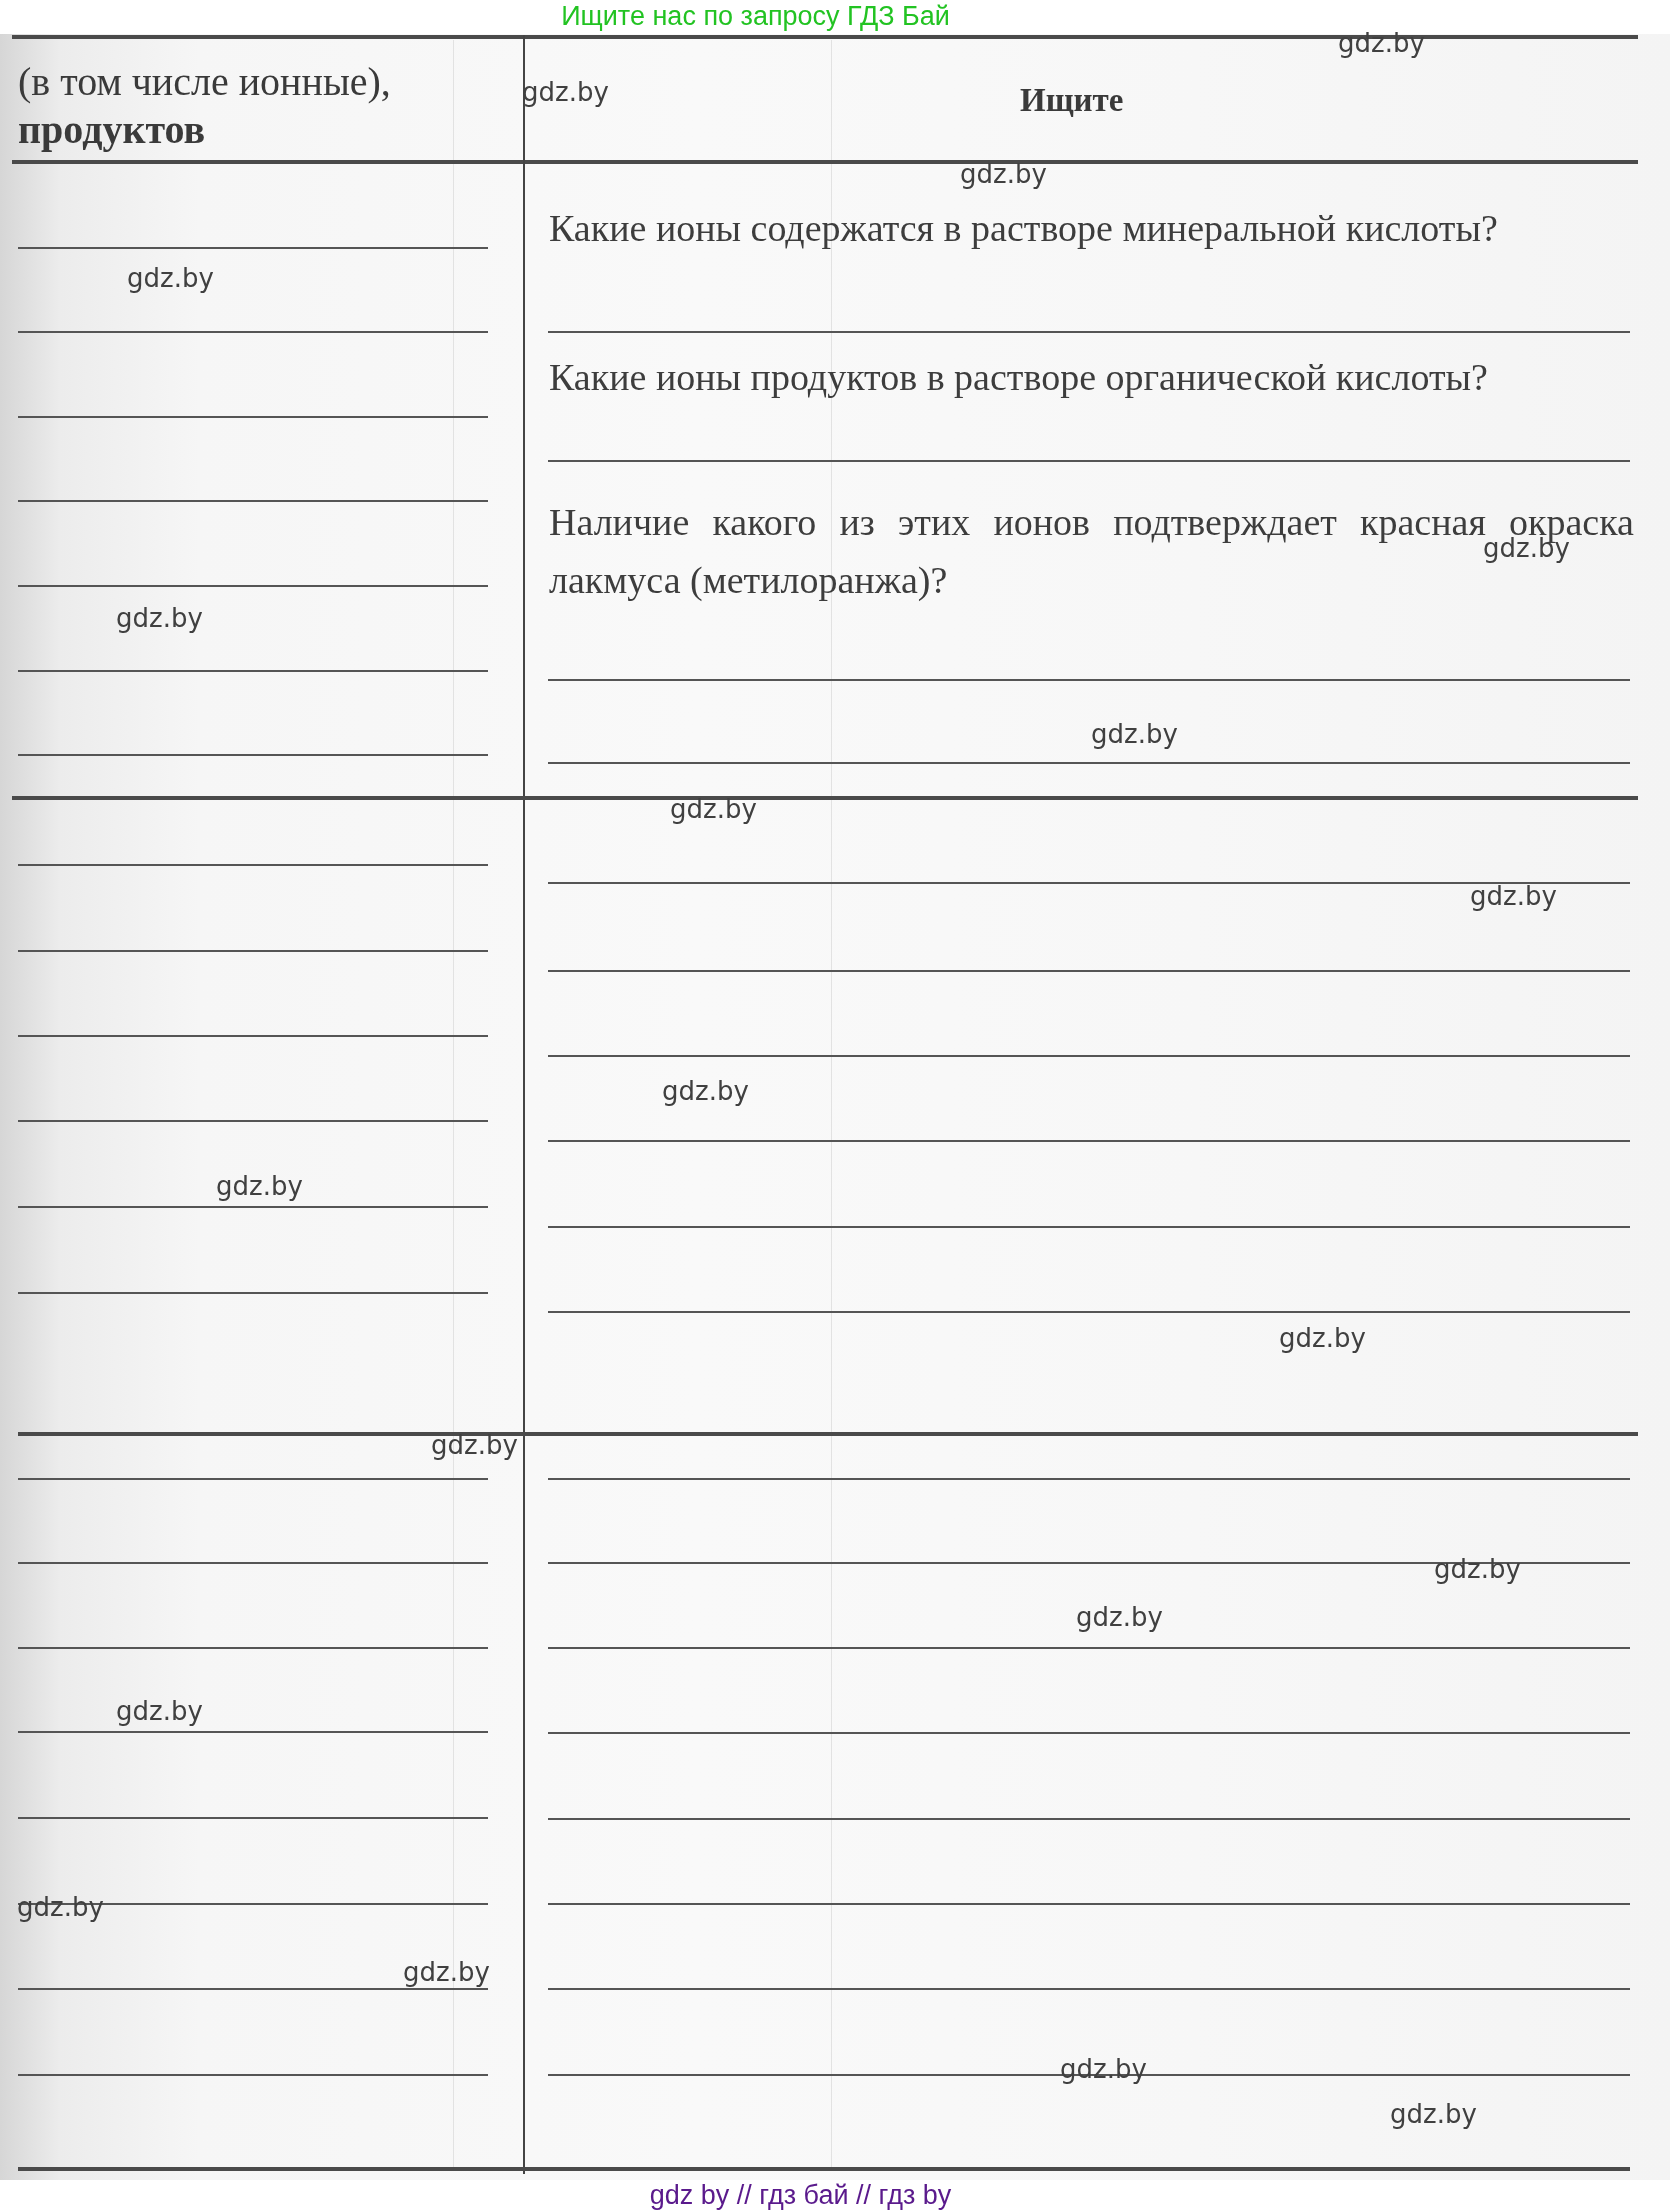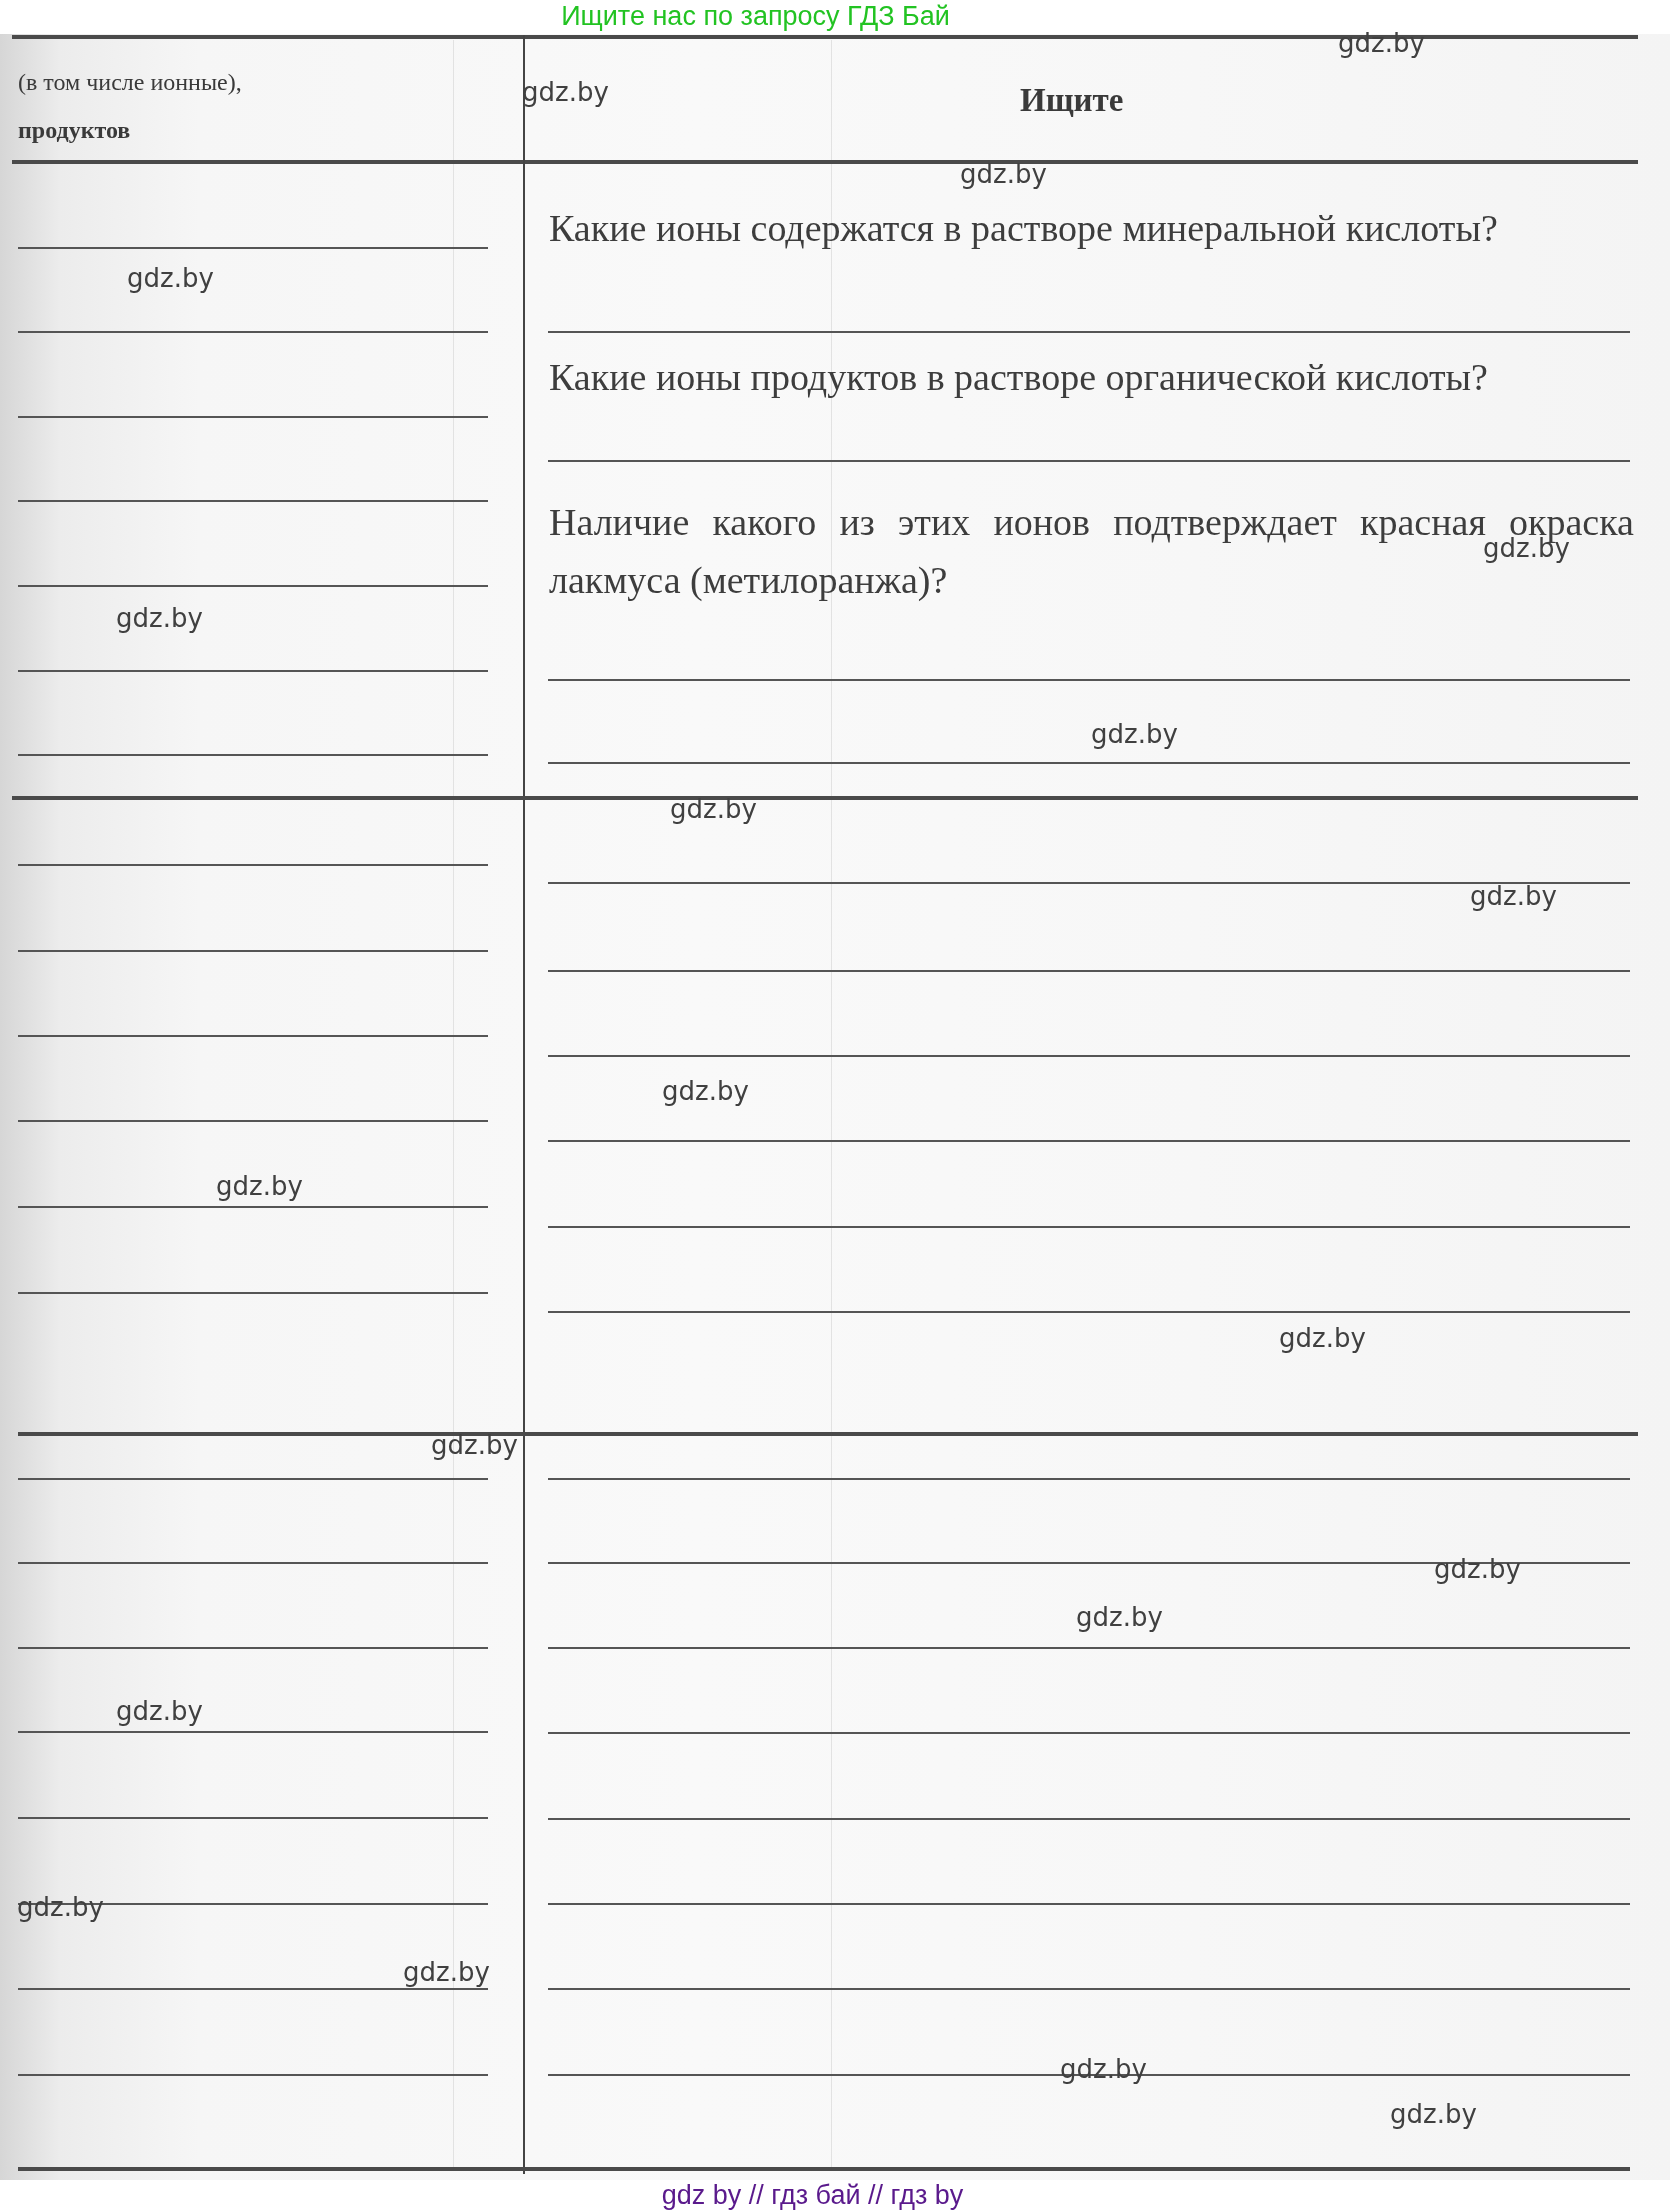--- a/index.html
+++ b/index.html
@@ -11,30 +11,30 @@
   .page {
     position: absolute; left: 0; top: 34px; width: 1671px; height: 2146px;
     background: linear-gradient(90deg, #d6d6d6 0px, #ececec 60px, #f6f6f6 199px, #f9f9f9 697px, #f7f7f7 1194px, #f4f4f4 1671px);
   }
   .top-banner {
     position: absolute; left: 0; top: 0; width: 1511px; height: 34px;
     text-align: center; color: #22c322; font-family: "Liberation Sans", sans-serif;
     font-size: 27px; line-height: 32px;
   }
   .bottom-banner {
-    position: absolute; left: 12px; top: 2180px; width: 1601px; height: 32px;
+    position: absolute; left: 0; top: 2180px; width: 1601px; height: 32px;
     text-align: center; color: #5a1a8c; font-family: "Liberation Sans", sans-serif;
     font-size: 27px; line-height: 30px;
   }
   .hline { position: absolute; height: 2px; background: #555; }
   .hline.thick { height: 4px; background: #4a4a4a; }
   .vline { position: absolute; width: 2px; background: #444; }
   .ghost-vline { position: absolute; width: 1px; background: #e2e2e2; }
   .header-left {
-    position: absolute; left: 18px; top: 58px; font-size: 24px; color: #3a3a3a; line-height: 48px;
+    position: absolute; left: 18px; top: 58px; font-size: 40px; color: #3a3a3a; line-height: 48px;
   }
   .header-left .bold { font-weight: bold; }
   .header-right {
     position: absolute; left: 1020px; top: 82px; font-size: 33px; font-weight: bold; color: #3a3a3a;
   }
   .question {
     position: absolute; left: 549px; width: 1085px; font-size: 38px; color: #3d3d3d; line-height: 58px;
   }
   .question.justify { text-align: justify; text-align-last: left; }
   .wm {

